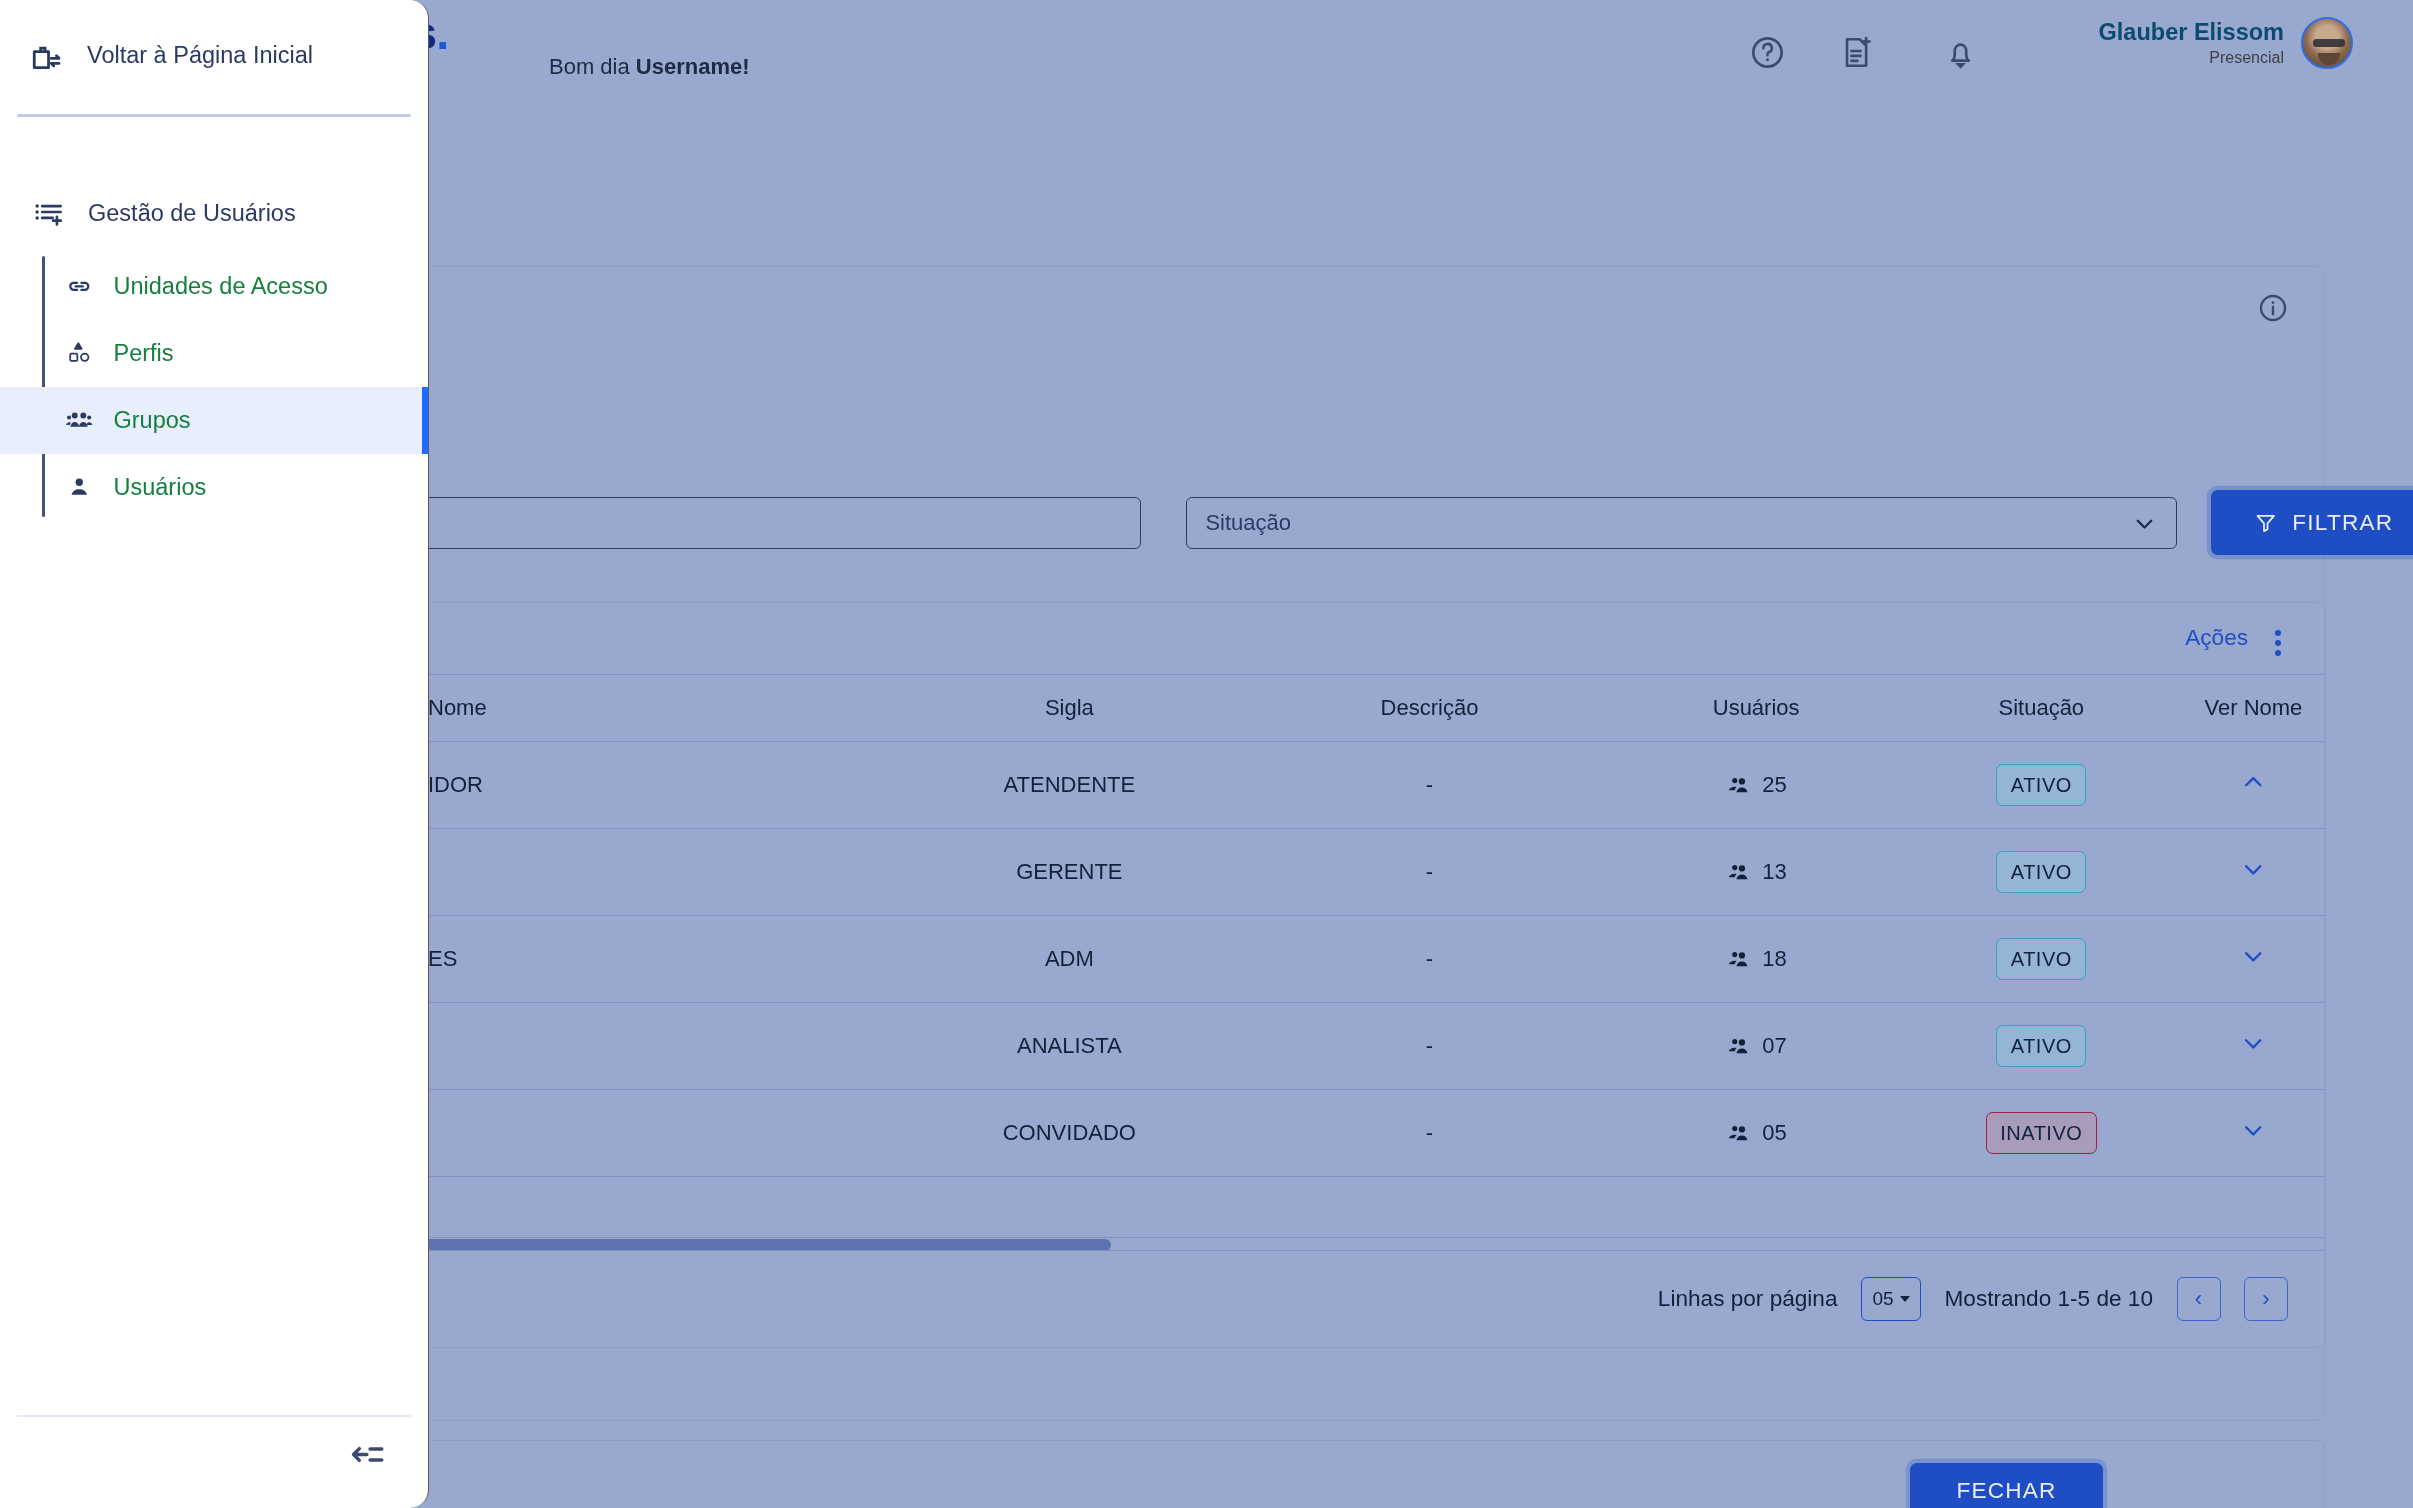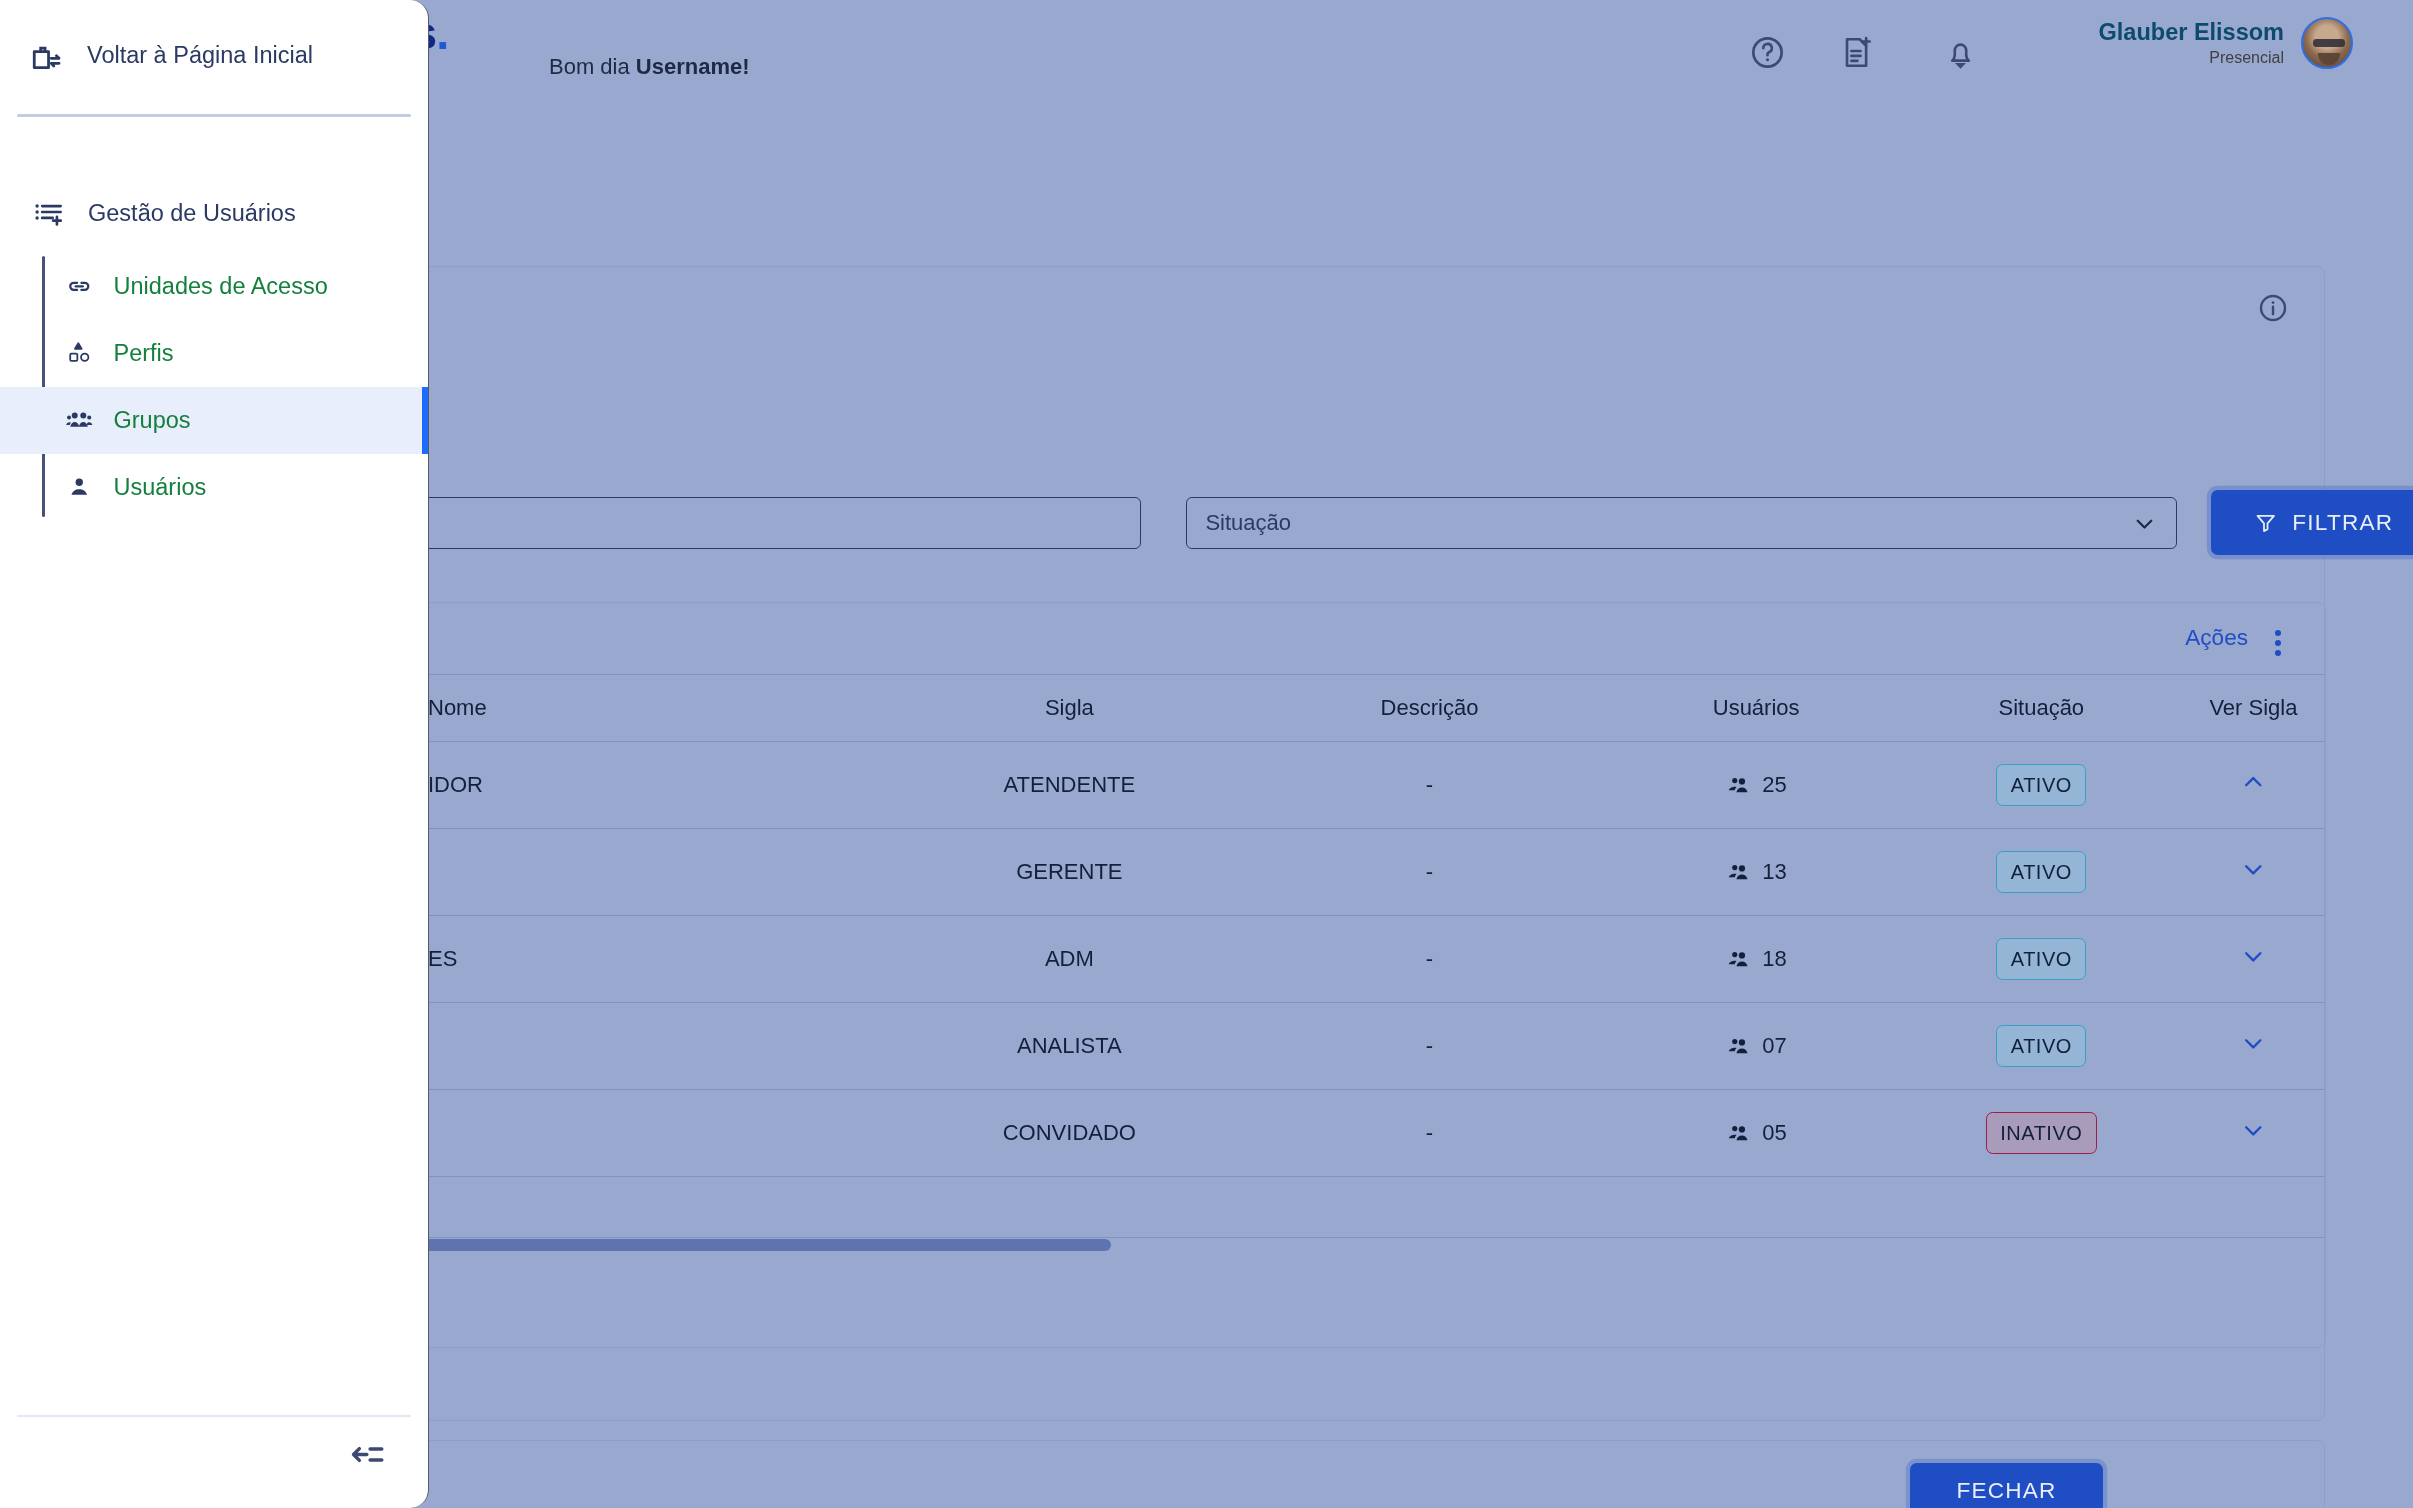--- a/index.html
+++ b/index.html
@@ -399,21 +399,21 @@
     </div>
 
     <table id="groups-table">
       <thead>
         <tr>
           <th class="col-nome">Nome</th>
           <th class="col-sigla">Sigla</th>
           <th class="col-desc">Descrição</th>
           <th class="col-users">Usuários</th>
           <th class="col-situ">Situação</th>
-          <th class="col-ver">Ver Sigla</th>
+          <th class="col-ver">Ver Nome</th>
         </tr>
       </thead>
       <tbody>
 
         <tr>
           <td class="col-nome">IDOR</td>
           <td class="col-sigla">ATENDENTE</td>
           <td class="col-desc">-</td>
           <td class="col-users">
             <span class="users-cell">
@@ -557,20 +557,30 @@
           </td>
         </tr>
 
       </tbody>
     </table>
 
     <div id="h-scroll">
       <div id="h-thumb"></div>
     </div>
 
+    <div id="pagination">
+      <span id="rows-label">Linhas por página</span>
+      <span id="rows-select">
+        <span>05</span>
+        <span id="rows-caret"></span>
+      </span>
+      <span id="showing-label">Mostrando 1-5 de 10</span>
+      <span class="page-btn">‹</span>
+      <span class="page-btn">›</span>
+    </div>
 
   </div>
 </div>
 
 <div id="footer-card">
   <div id="fechar-btn">FECHAR</div>
 </div>
 
 <div id="nav-drawer">
 

